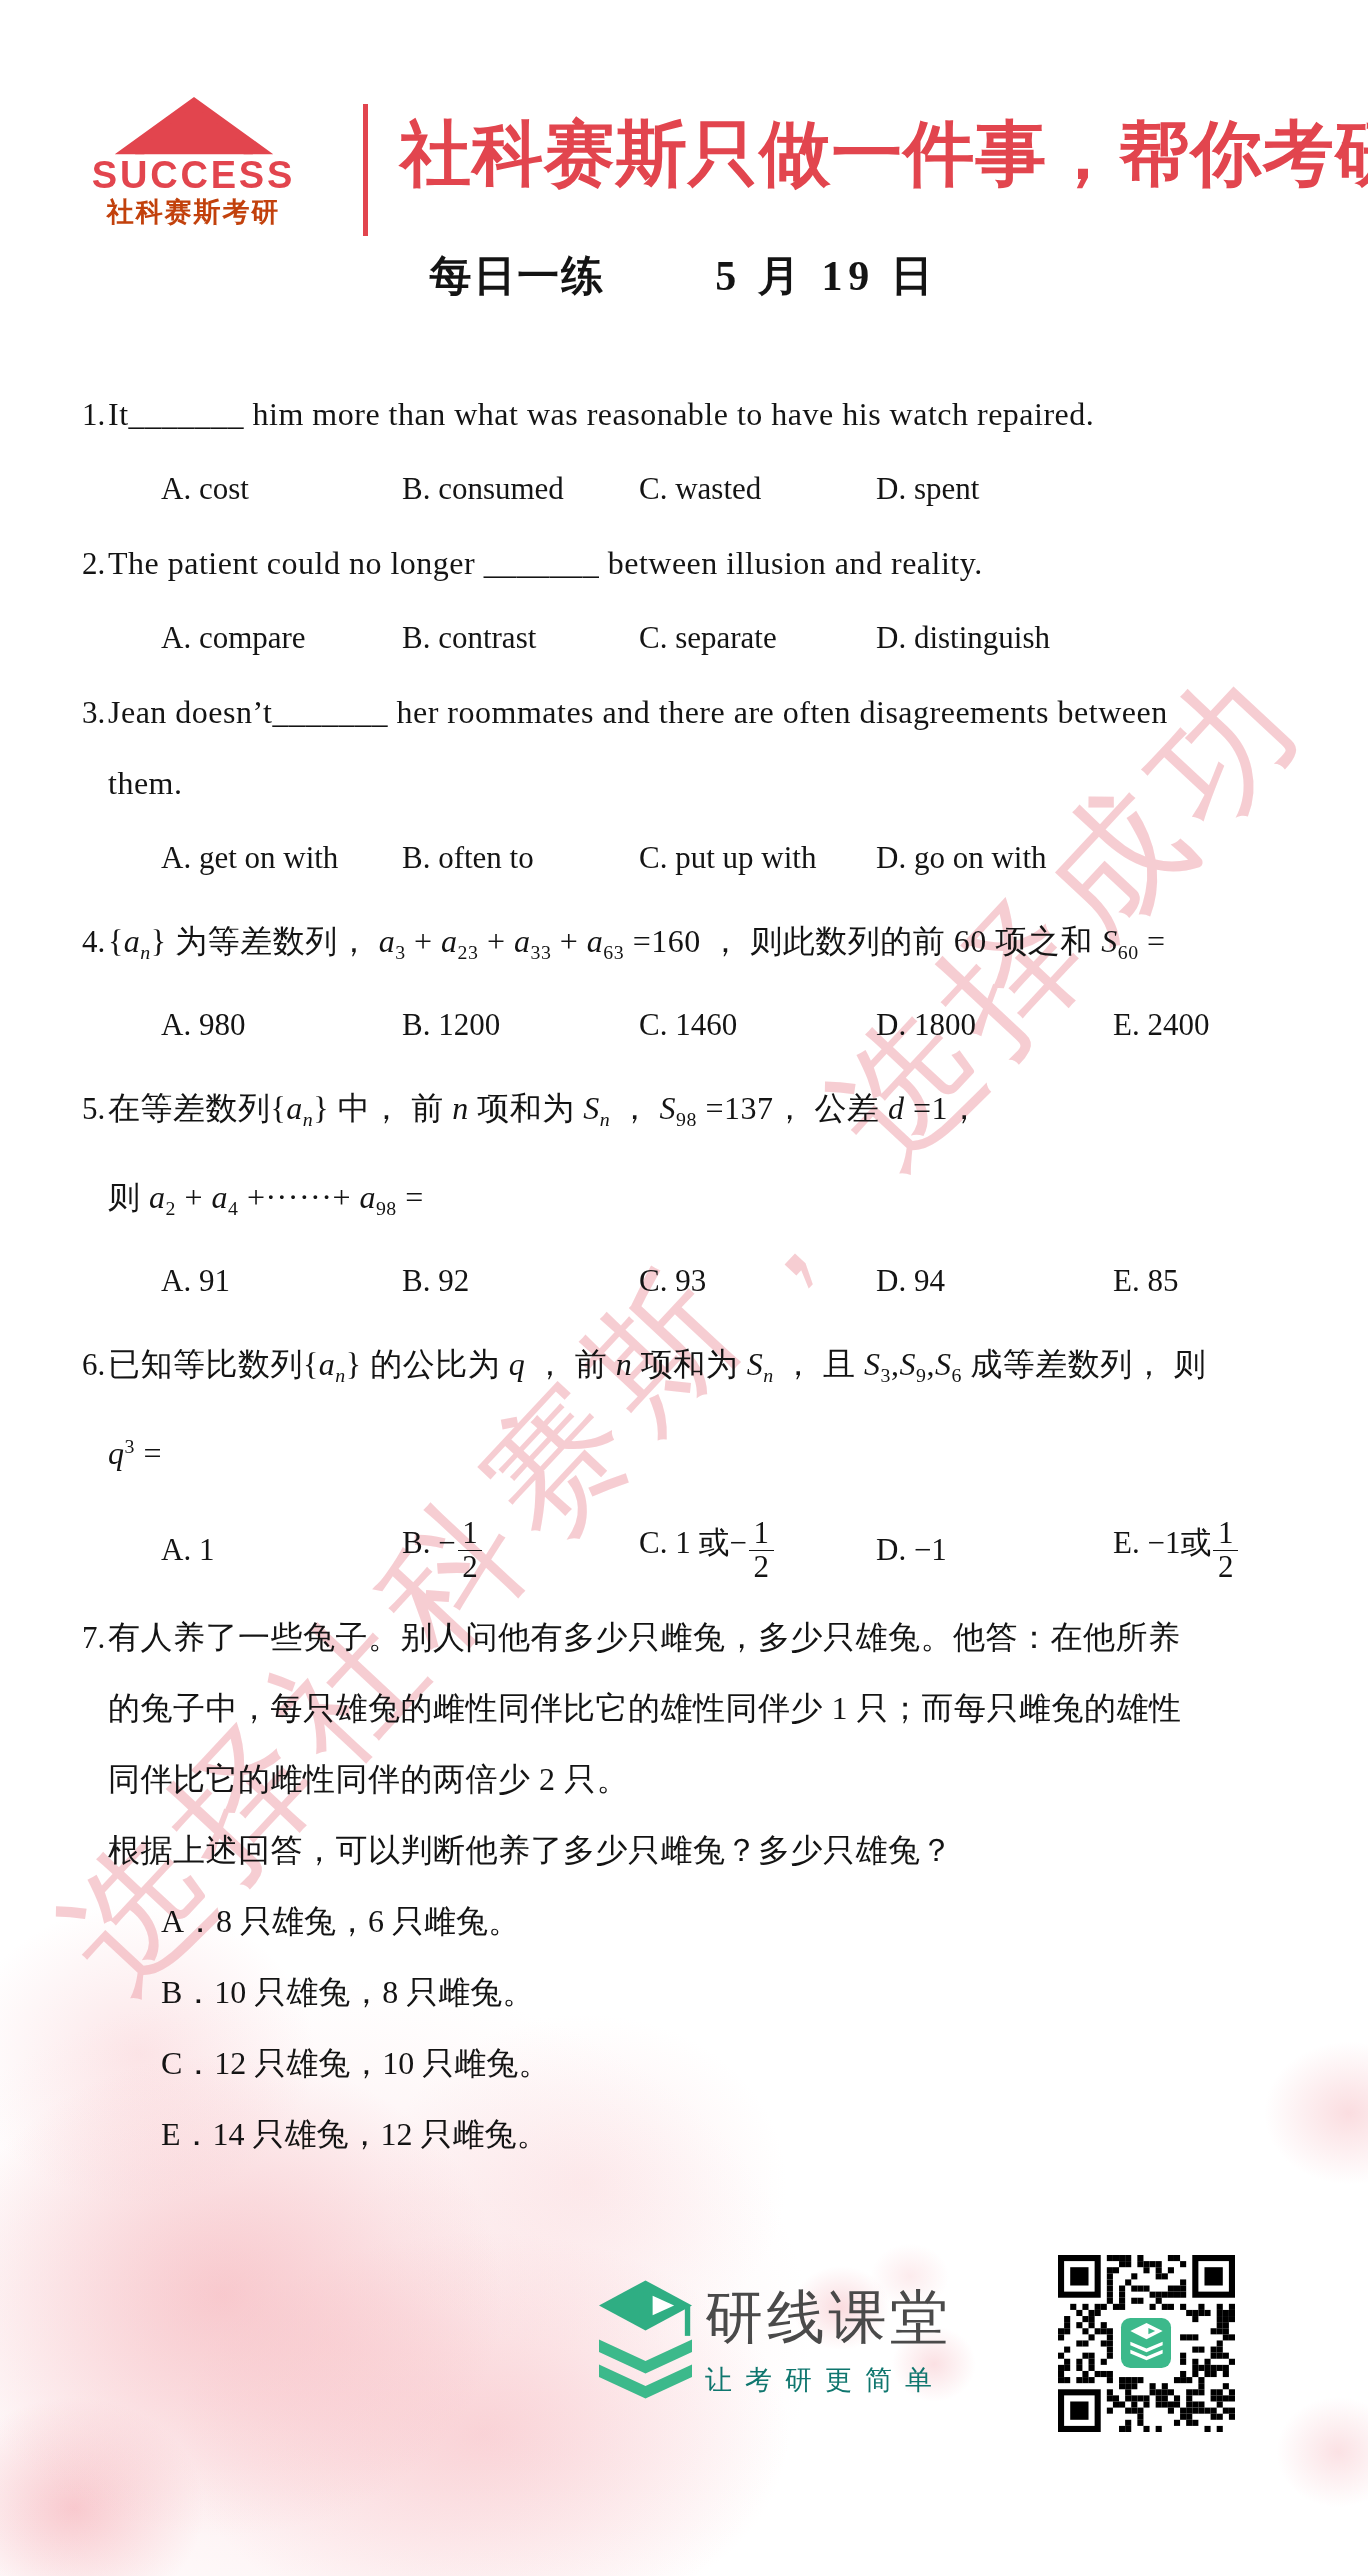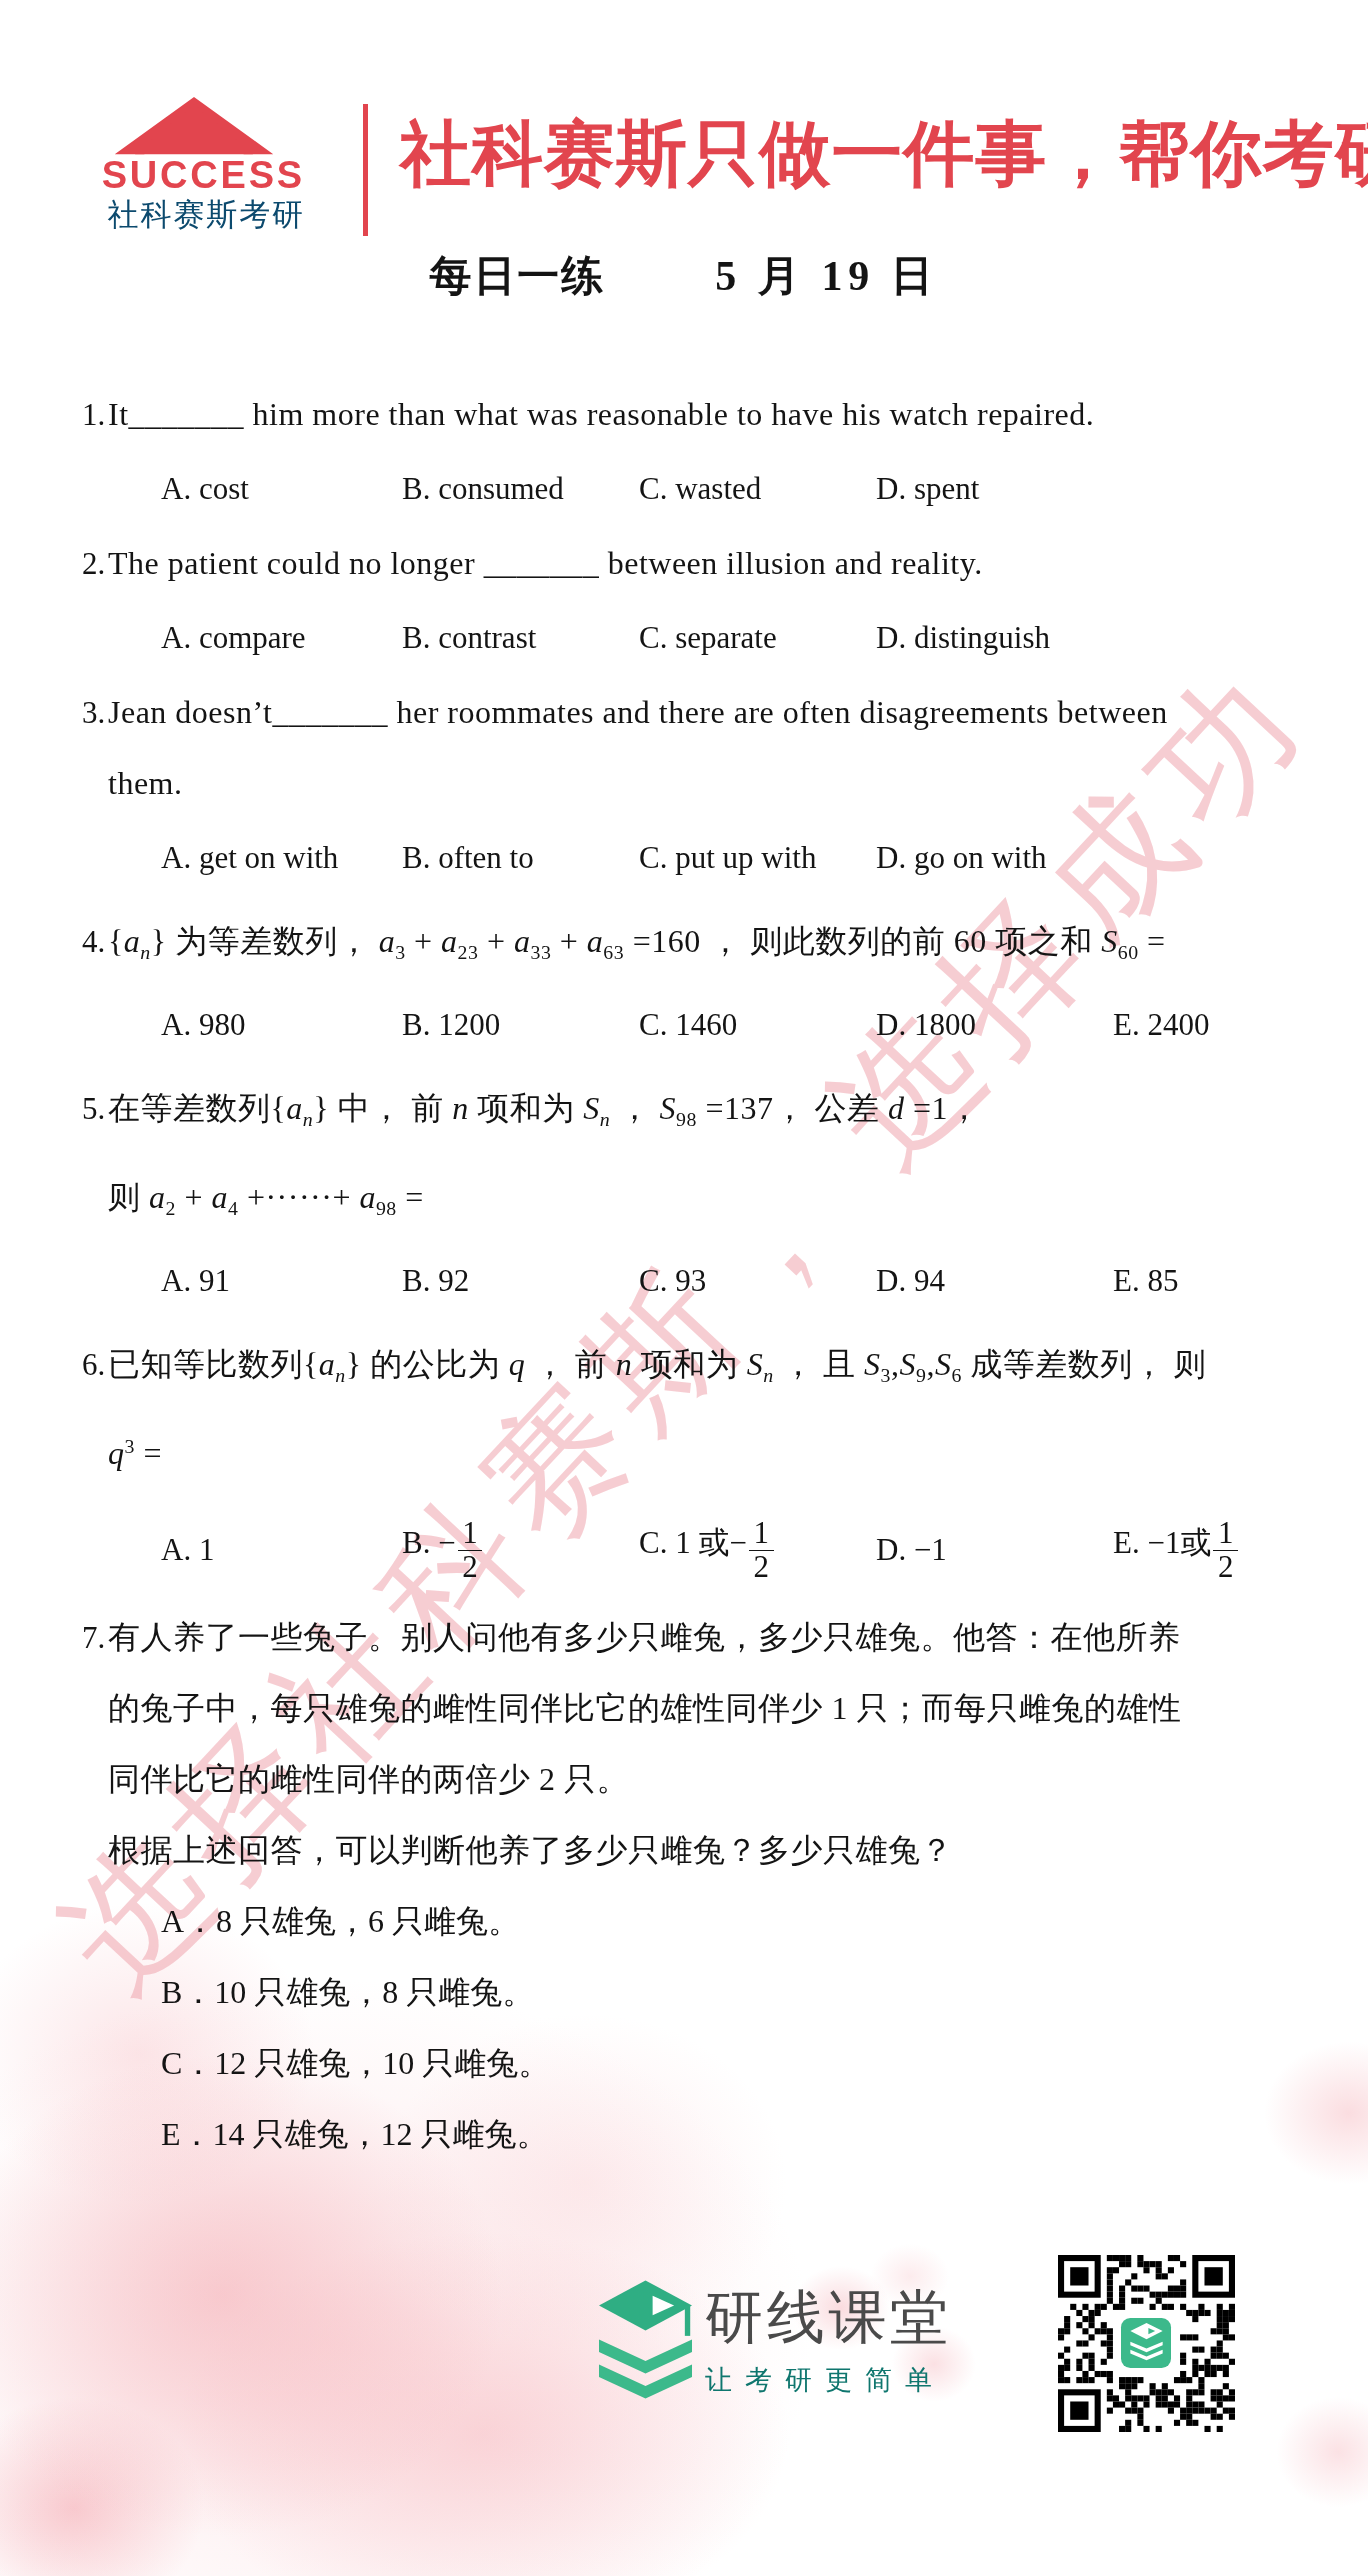--- a/index.html
+++ b/index.html
@@ -17,26 +17,26 @@
     radial-gradient(88px 79px at 1338px 2452px, rgba(244,170,178,.35), rgba(244,170,178,0) 70%),
     radial-gradient(70px 60px at 841px 2308px, rgba(243,170,178,.42), rgba(243,170,178,0) 70%),
     radial-gradient(60px 54px at 934px 2364px, rgba(243,170,178,.36), rgba(243,170,178,0) 70%),
     radial-gradient(56px 46px at 910px 2276px, rgba(246,190,196,.30), rgba(246,190,196,0) 70%);}
   
   .watermark{position:absolute;left:50%;top:1328px;transform:translate(-50%,-50%) rotate(-47deg);
     white-space:nowrap;font-size:139px;letter-spacing:15px;font-weight:400;
     color:rgba(238,164,173,.55);pointer-events:none;}
   
   .header{position:absolute;top:97px;left:82px;right:56px;height:158px;}
-  .logo{position:absolute;left:0;top:0;width:223px;text-align:right;}
+  .logo{position:absolute;left:0;top:0;width:223px;text-align:center;}
   .logo svg{display:block;margin:0 auto;}
   .logo-brand{display:block;color:#E2454E;font-family:"Liberation Sans",sans-serif;
     font-weight:bold;font-size:38px;letter-spacing:2.8px;line-height:1.05;}
-  .logo-sub{display:block;color:#0c4a6e;font-family:"Liberation Sans",sans-serif;
-    font-weight:normal;font-size:31px;letter-spacing:1.9px;line-height:1.2;}
+  .logo-sub{display:block;color:#c2410c;font-family:"Liberation Sans",sans-serif;
+    font-weight:bold;font-size:27px;letter-spacing:1.9px;line-height:1.2;}
   .hdr-divider{position:absolute;left:281px;top:7.4px;width:4.6px;height:132px;background:#E2454E;}
   .slogan{position:absolute;left:318px;top:7.4px;right:0;color:#E2454E;
     font-family:"Liberation Sans",sans-serif;font-weight:bold;font-size:71px;
     letter-spacing:0.9px;white-space:nowrap;line-height:1.4;}
   
   .title{position:absolute;top:248px;left:0;width:100%;text-align:center;
     font-size:42px;font-weight:bold;}
   .title .t-left{margin-right:110px;letter-spacing:1.9px;}
   .title .t-right{letter-spacing:5.6px;}
   

